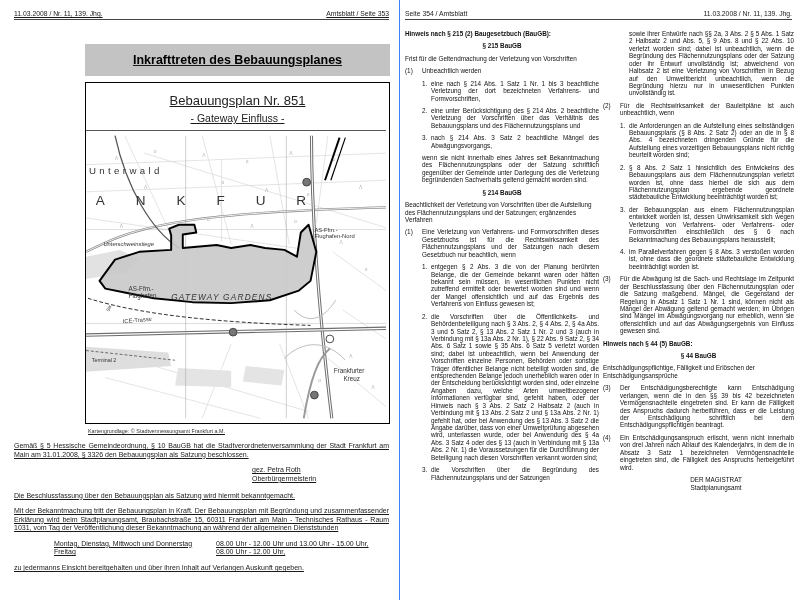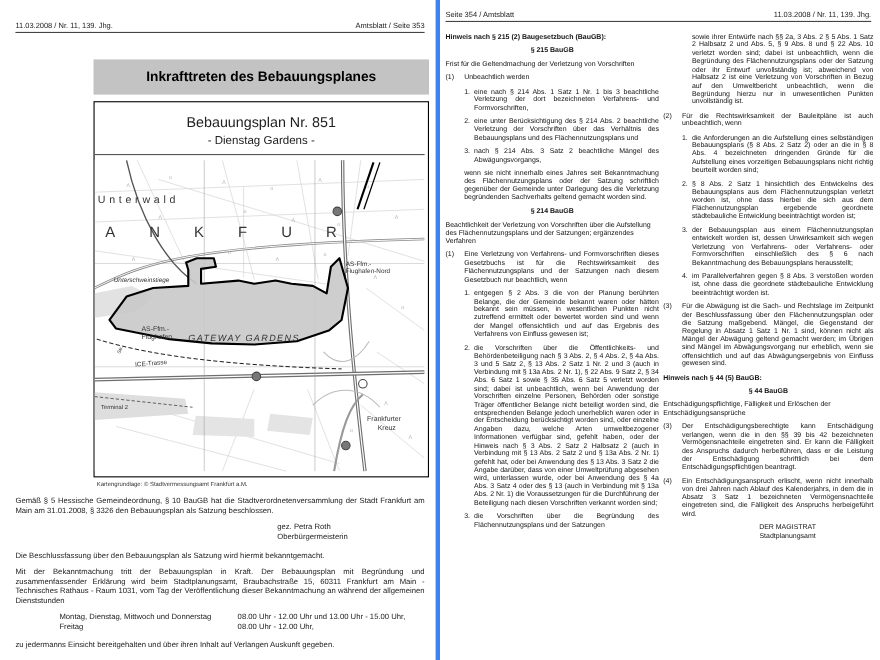--- a/index.html
+++ b/index.html
@@ -2,21 +2,21 @@
 <html><head>
 <meta charset="utf-8">
 <style>
   html,body{margin:0;padding:0;}
   body{
     width:800px;height:600px;background:#f4f4f2;overflow:hidden;
     font-family:"Liberation Sans","DejaVu Sans",sans-serif;color:#1a1a1a;
   }
   .sheet{display:flex;width:800px;height:600px;background:#ffffff;}
   .page{width:400px;height:600px;box-sizing:border-box;position:relative;}
-  .page-left{border-right:4px solid #3b82f6;padding:20px 8px 0 12px;}
+  .page-left{border-right:1px solid #3b82f6;padding:10px 8px 0 12px;text-decoration:underline;}
   .page-right{padding:10px 6px 0 5px;}
 
   .pg-header{display:flex;justify-content:space-between;border-bottom:0.8px solid #444;
     padding-bottom:2px;font-size:6.8px;color:#222;}
   .page-left .pg-header{margin:0 2px 0 2px;}
   .page-right .pg-header{margin:0 2px 0 0;}
 
   
   .title-bar{margin:24px 0 6px 73px;width:305px;background:#c3c3c3;
     text-align:center;font-weight:bold;font-size:12.5px;padding:9px 0;color:#000;}
@@ -64,21 +64,21 @@
     <div class="pg-header">
       <span>11.03.2008 / Nr. 11, 139. Jhg.</span>
       <span>Amtsblatt / Seite 353</span>
     </div>
 
     <div class="title-bar">Inkrafttreten des Bebauungsplanes</div>
 
     <div class="map-box">
       <div class="map-title">
         <div class="t1">Bebauungsplan Nr. 851</div>
-        <div class="t2">- Dienstag Gardens -</div>
+        <div class="t2">- Gateway Einfluss -</div>
       </div>
       <svg class="map-svg" width="300" height="292" viewBox="0 0 310 292" xmlns="http://www.w3.org/2000/svg">
         <rect x="0" y="0" width="310" height="292" fill="#ffffff"></rect>
 
         <g stroke="#d7d7d7" stroke-width="0.7" fill="none">
           <path d="M0,30 L310,18"></path>
             <path d="M0,58 L310,46"></path>
             <path d="M40,0 L95,118"></path>
           <path d="M120,0 L150,112"></path>
             <path d="M190,0 L210,112"></path>

